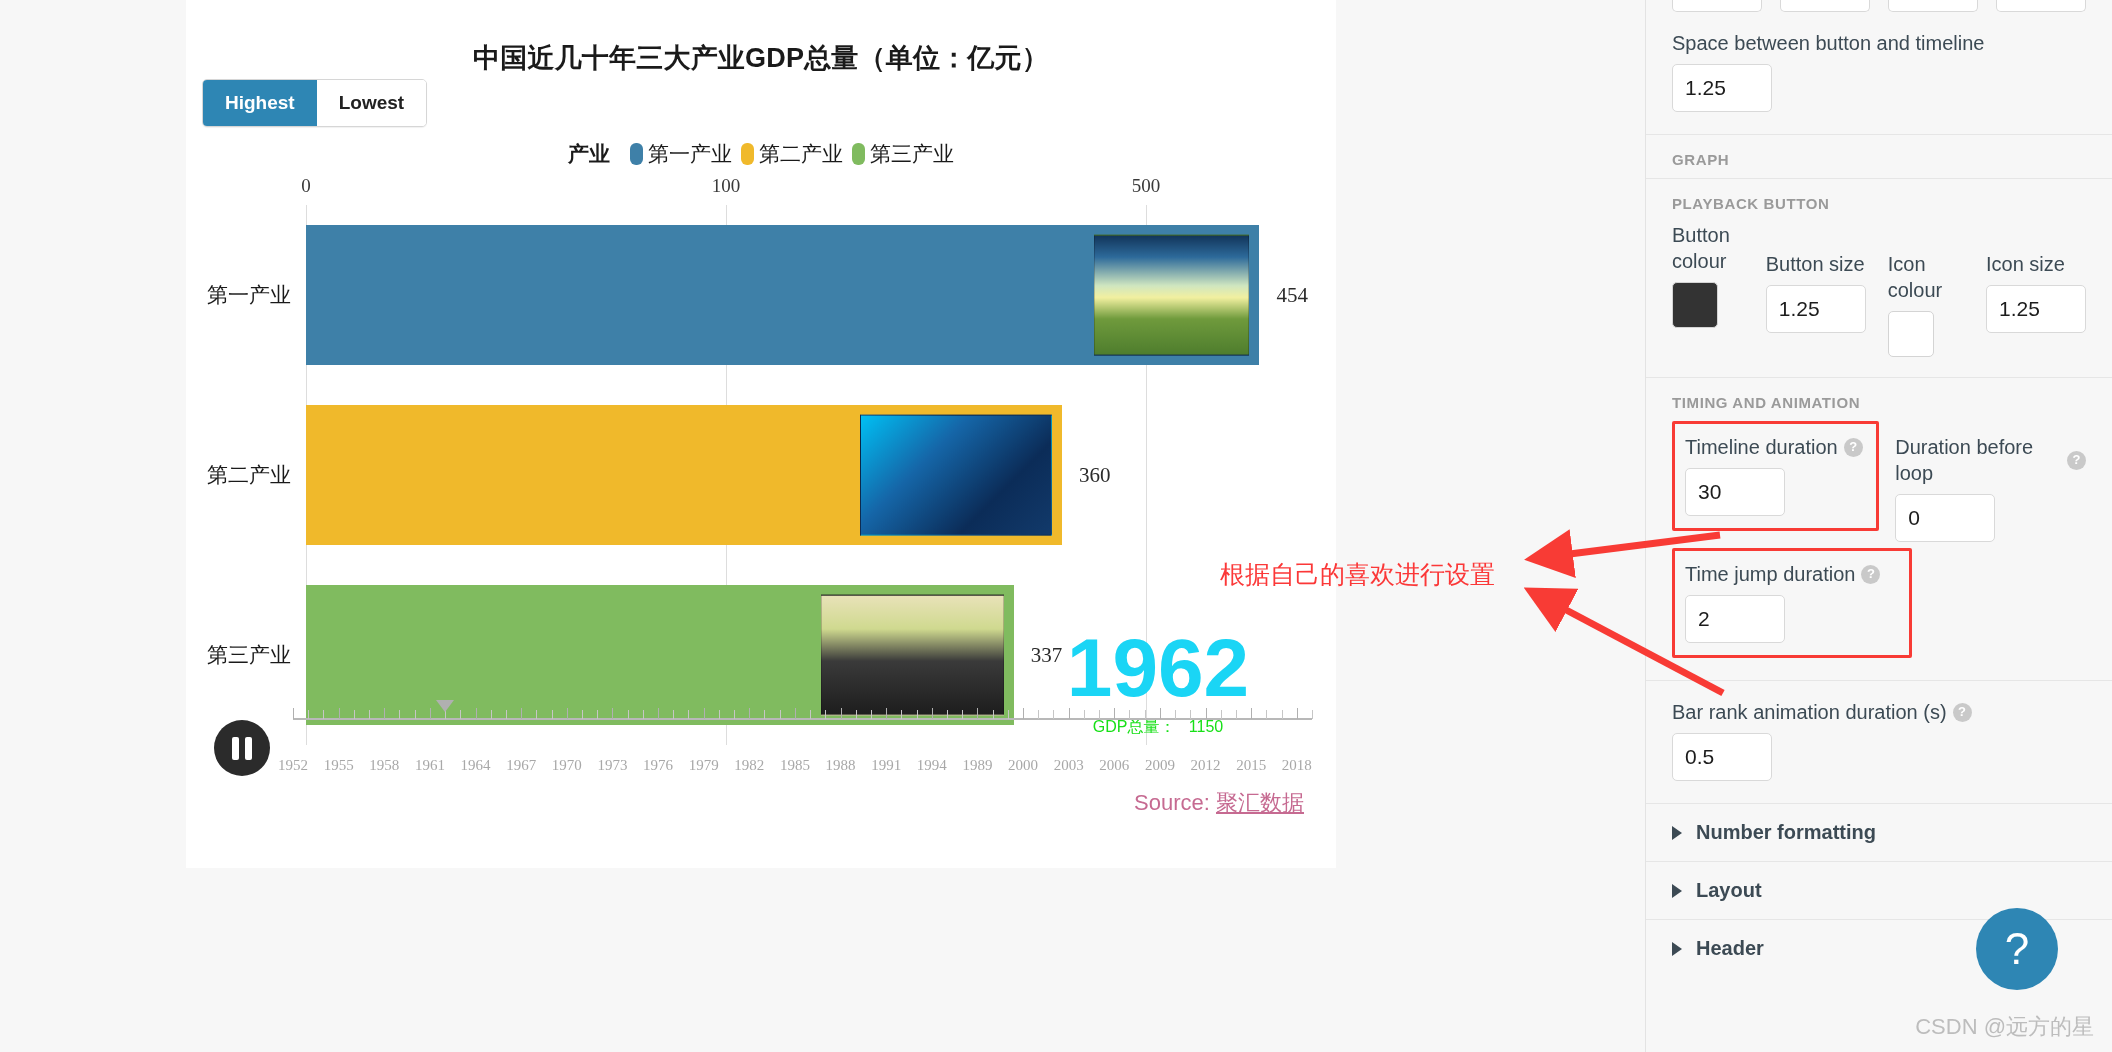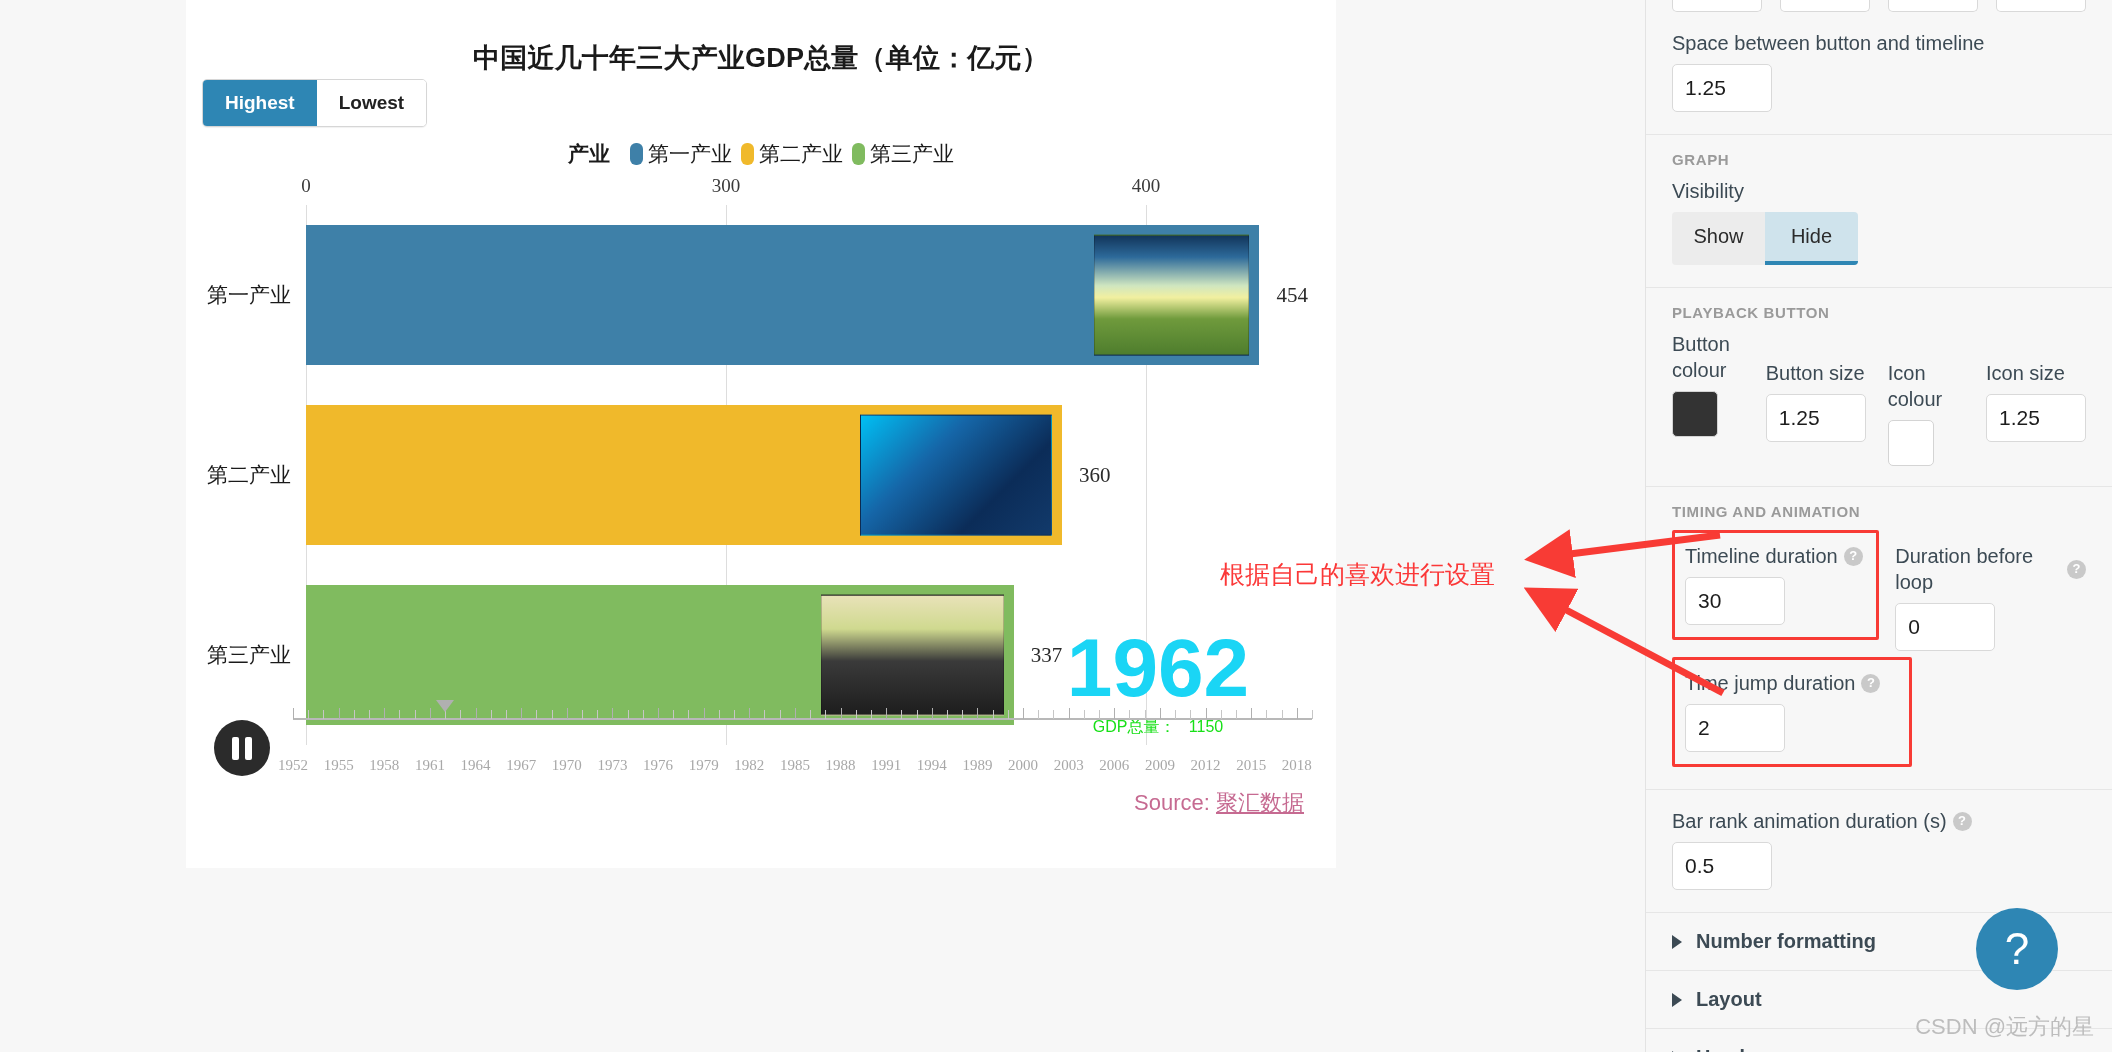--- a/index.html
+++ b/index.html
@@ -249,23 +249,23 @@
         <span>第三产业</span>
       </span>
     </div>
 
     <div id="plot">
 
       <div id="gridlines">
           <div class="gridline" style="left: 0px;"></div>
           <div class="xtick-label" style="left: 0px;">0</div>
           <div class="gridline" style="left: 420px;"></div>
-          <div class="xtick-label" style="left: 420px;">300</div>
+          <div class="xtick-label" style="left: 420px;">100</div>
           <div class="gridline" style="left: 840px;"></div>
-          <div class="xtick-label" style="left: 840px;">400</div>
+          <div class="xtick-label" style="left: 840px;">500</div>
         </div>
       <div id="bars">
           <div class="bar-row" style="top: 19.8px; height: 140.4px;">
             <div class="cat-label">第一产业</div>
             <div class="bar" style="width: 953.4px; background: rgb(62, 128, 168);">
               <div class="bar-image" style="width: 155px; height: 120.744px; left: 788.4px; background: linear-gradient(rgb(18, 53, 91) 0%, rgb(45, 106, 154) 18%, rgb(207, 230, 192) 42%, rgb(242, 240, 160) 52%, rgb(111, 154, 60) 70%, rgb(78, 125, 45) 100%);"></div>
               <div class="bar-value">454</div>
             </div>
           </div>
           <div class="bar-row" style="top: 199.8px; height: 140.4px;">
@@ -436,27 +436,20 @@
   </div>
 
   <div class="sb-section" style="padding-top:18px; padding-bottom:22px;">
     <div class="fld-label">Space between button and timeline</div>
     <div class="txtbox">1.25</div>
   </div>
 
   <div class="sb-divider"></div>
 
   <div class="sb-head">GRAPH</div>
-  <div class="sb-section" style="padding-bottom:22px;">
-    <div class="fld-label">Visibility</div>
-    <div class="segmented">
-      <div class="sg">Show</div>
-      <div class="sg on">Hide</div>
-    </div>
-  </div>
 
   <div class="sb-divider"></div>
 
   <div class="sb-head">PLAYBACK BUTTON</div>
   <div class="sb-section row" style="padding-bottom:20px;">
     <div style="width:92px;">
       <div class="fld-label">Button colour</div>
       <div class="swatch-box" style="background:#333333"></div>
     </div>
     <div>

